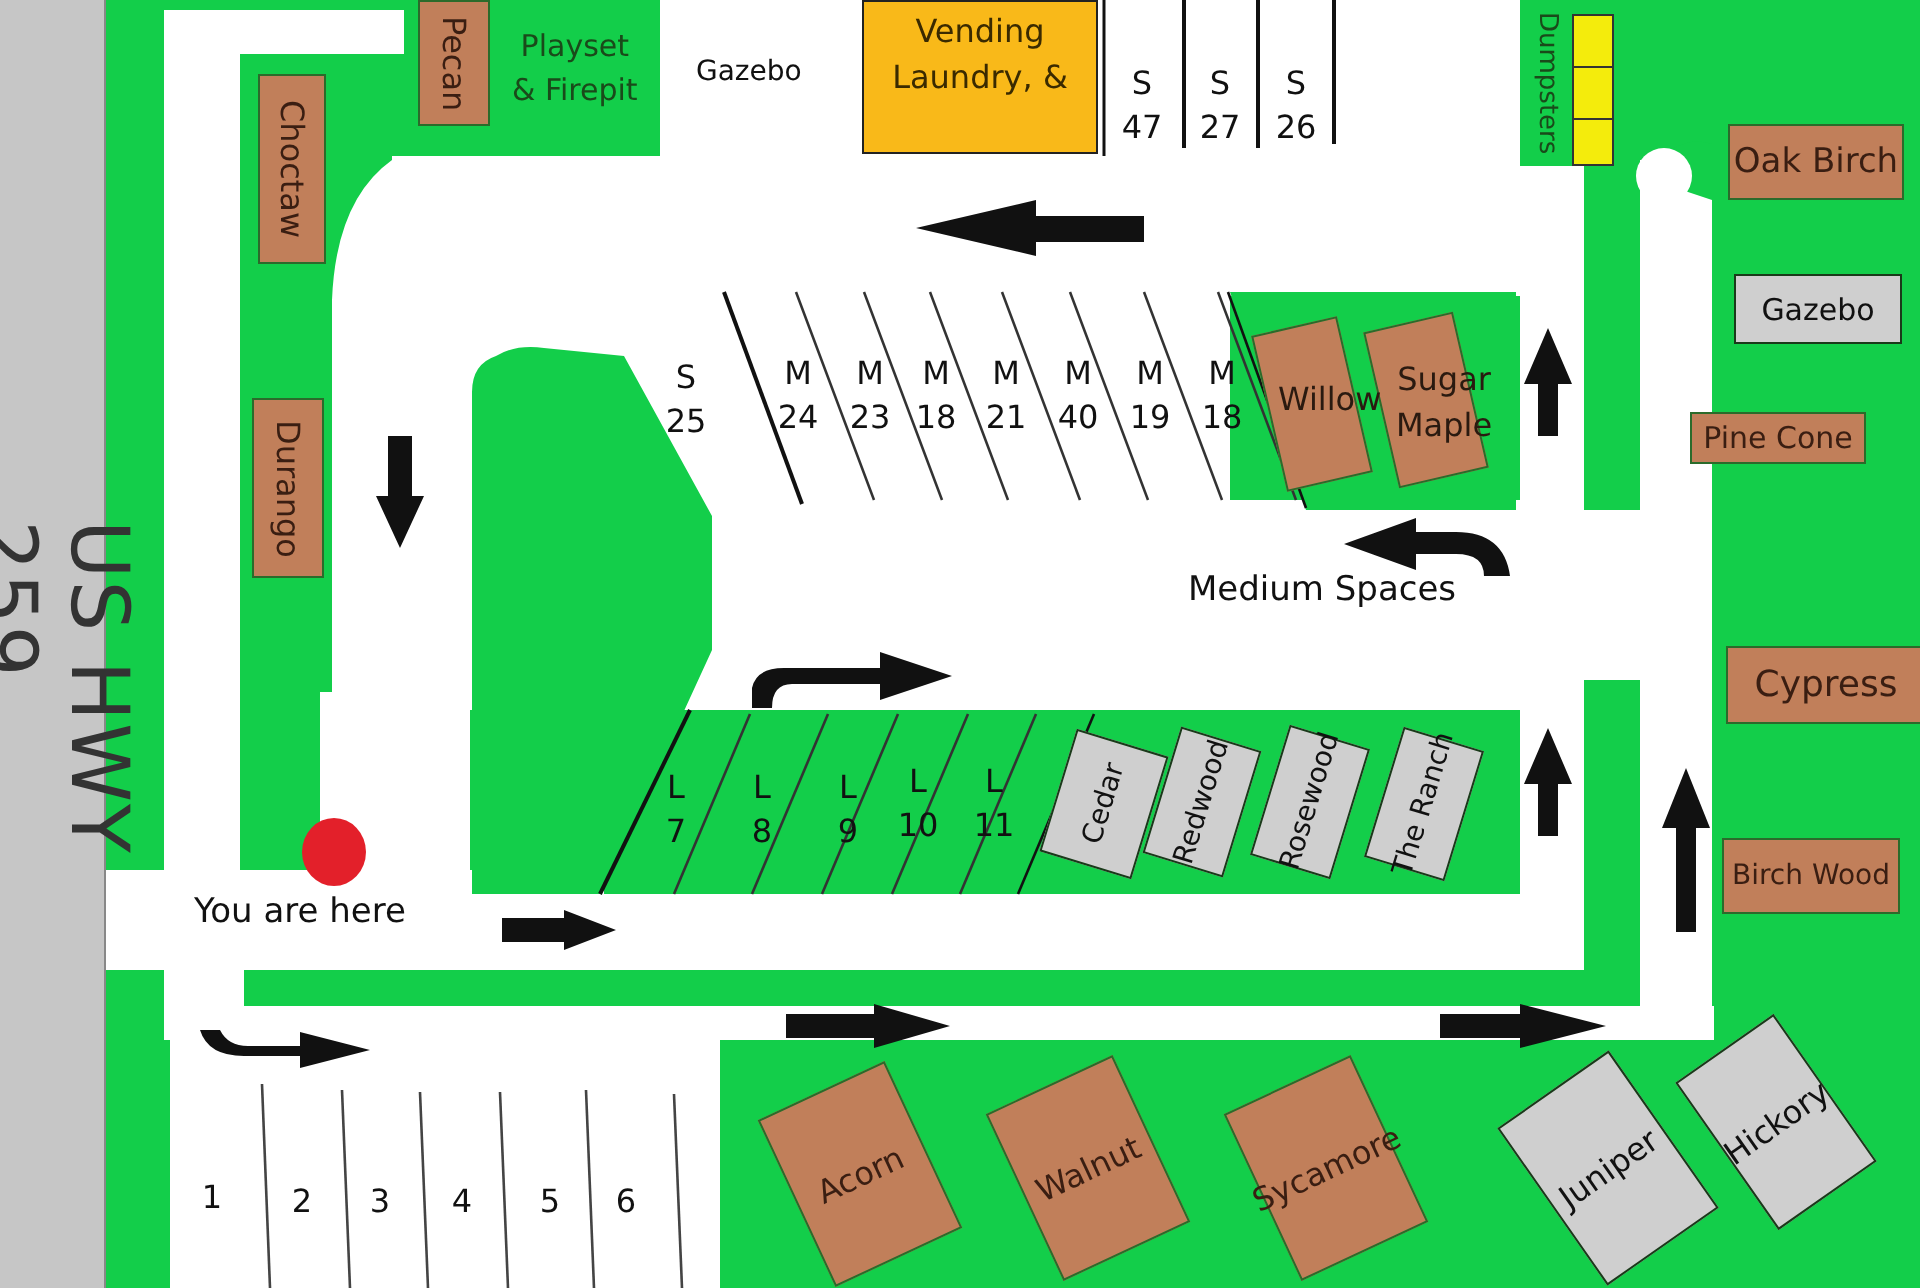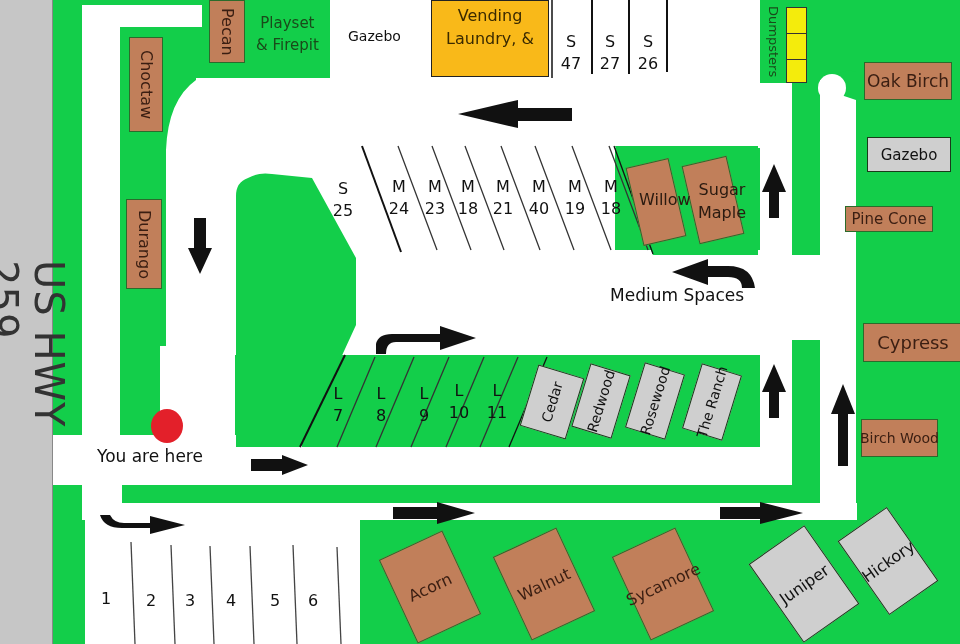--- a/index.html
+++ b/index.html
@@ -194,21 +194,21 @@
   </div>
 
 <div class="lot" style="left:634px; top:162px; width:44px; height:80px; transform:rotate(-13deg); font-size:15px;"></div>
 <div class="lot" style="left:690px; top:160px; width:46px; height:80px; transform:rotate(-13deg);"></div>
 <div class="label" style="left:639px; top:190px; color:#2a1a10;text-align:center;">Willow</div>
 <div class="label" style="left:698px; top:178px; text-align:center; color:#2a1a10; line-height:23px;">
   <div>Sugar</div>
   <div>Maple</div>
 </div>
 
-<div class="label" style="left:594px; top:285px; font-size:17px;margin-left:16px;">Medium Spaces</div>
+<div class="label" style="left:594px; top:285px; font-size:17px;">Medium Spaces</div>
 
 <div class="space" style="left:327px; top:383px; width:22px;">
     <div>L</div>
     <div>7</div>
   </div>
 <div class="space" style="left:370px; top:383px; width:22px;">
     <div>L</div>
     <div>8</div>
   </div>
 <div class="space" style="left:413px; top:383px; width:22px;">
@@ -234,21 +234,21 @@
     <span class="vt" style="transform:rotate(180deg); font-size:14px;">Rosewood</span>
   </div>
 <div class="lot gray" style="left:691px; top:368px; width:42px; height:68px; transform:rotate(17deg);">
     <span class="vt" style="transform:rotate(180deg); font-size:14px;">The Ranch</span>
   </div>
 
 <div class="lot" style="left:864px; top:62px; width:88px; height:38px; font-size:17px;">Oak Birch</div>
 <div class="lot gray" style="left:867px; top:137px; width:84px; height:35px; font-size:15px;">Gazebo</div>
 <div class="lot" style="left:845px; top:206px; width:88px; height:26px; font-size:15px;">Pine Cone</div>
 <div class="lot" style="left:863px; top:323px; width:100px; height:39px; font-size:18px;">Cypress</div>
-<div class="lot" style="left:861px; top:419px; width:77px; height:38px; font-size:14px;">Birch Wood</div>
+<div class="lot" style="left:861px; top:419px; width:89px; height:38px; font-size:14px;">Birch Wood</div>
 
 <div class="label" style="left:97px; top:446px; font-size:17px;">You are here</div>
 
 <div class="space" style="left:99px; top:588px; width:14px;">1</div>
 <div class="space" style="left:144px; top:590px; width:14px;">2</div>
 <div class="space" style="left:183px; top:590px; width:14px;">3</div>
 <div class="space" style="left:224px; top:590px; width:14px;">4</div>
 <div class="space" style="left:268px; top:590px; width:14px;">5</div>
 <div class="space" style="left:306px; top:590px; width:14px;">6</div>
 

